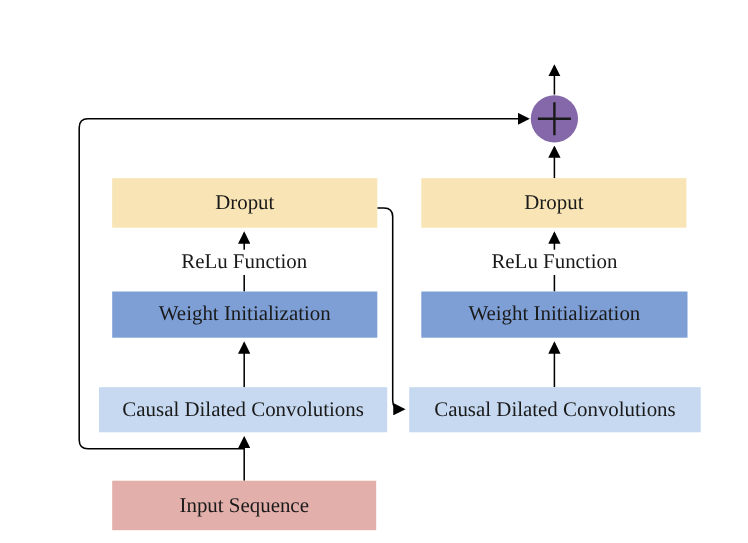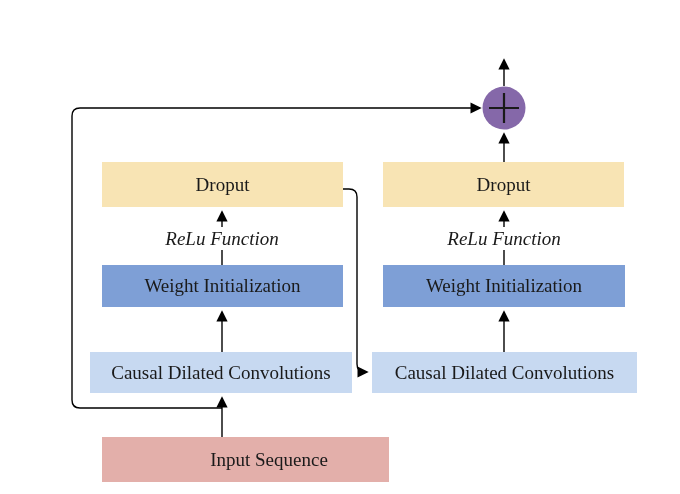--- a/index.html
+++ b/index.html
@@ -28,35 +28,34 @@
     align-items: center;
     justify-content: center;
     font-size: 19px;
     color: #1a1a1a;
     white-space: nowrap;
   }
   .box-output   { left: 386px; top: 13px;  width: 237px; height: 42px; }
   .box-drop-l   { left: 102px; top: 162px; width: 241px; height: 45px; }
   .box-wi-l     { left: 102px; top: 265px; width: 241px; height: 42px; }
   .box-conv-l   { left: 90px;  top: 352px; width: 262px; height: 41px; }
-  .box-input    { left: 102px; top: 437px; width: 240px; height: 45px; padding-left: 47px; }
+  .box-input    { left: 102px; top: 437px; width: 240px; height: 45px; }
   .box-drop-r   { left: 383px; top: 162px; width: 241px; height: 45px; }
   .box-wi-r     { left: 383px; top: 265px; width: 242px; height: 42px; }
   .box-conv-r   { left: 372px; top: 352px; width: 265px; height: 41px; }
   .relu-label {
     position: absolute;
     transform: translateX(-50%);
     top: 227px;
     font-size: 19px;
     line-height: 23px;
     color: #1a1a1a;
     background: #ffffff;
     padding: 0 4px;
     white-space: nowrap;
-    font-style: italic;
   }
   .relu-l { left: 222px; }
   .relu-r { left: 504px; }
   .conn {
     fill: none;
     stroke: #000000;
     stroke-width: 1.4;
   }
 </style>
 </head>

